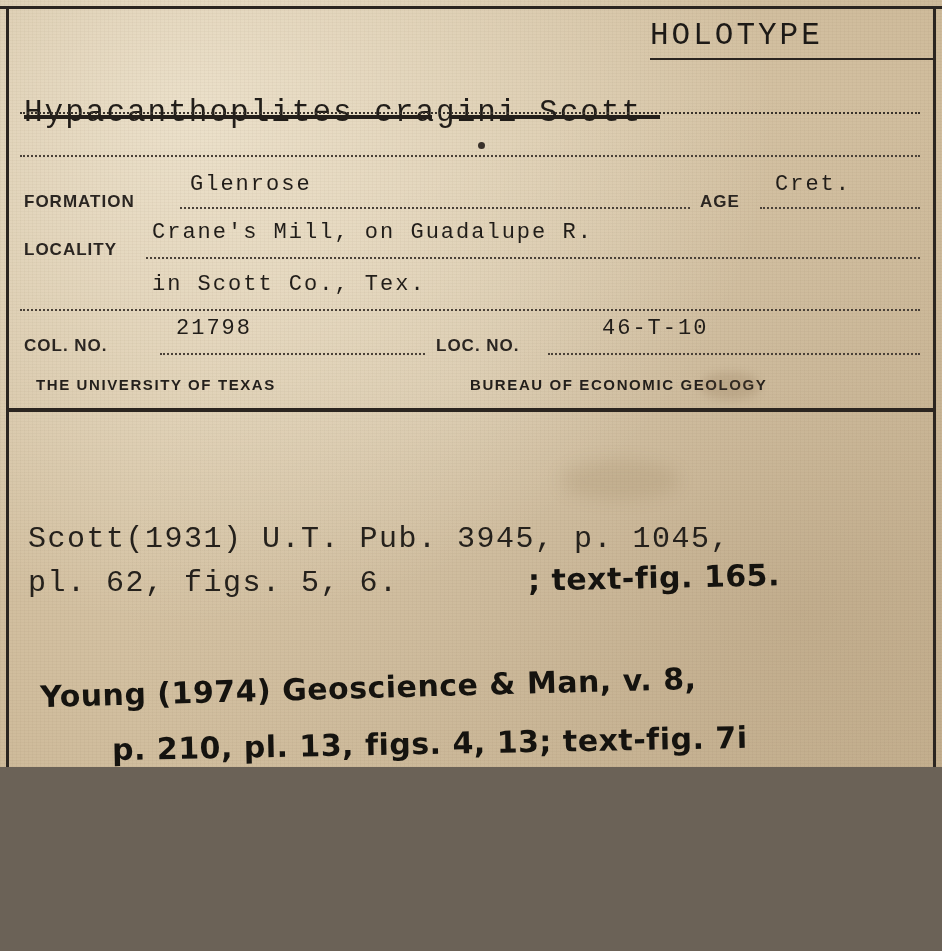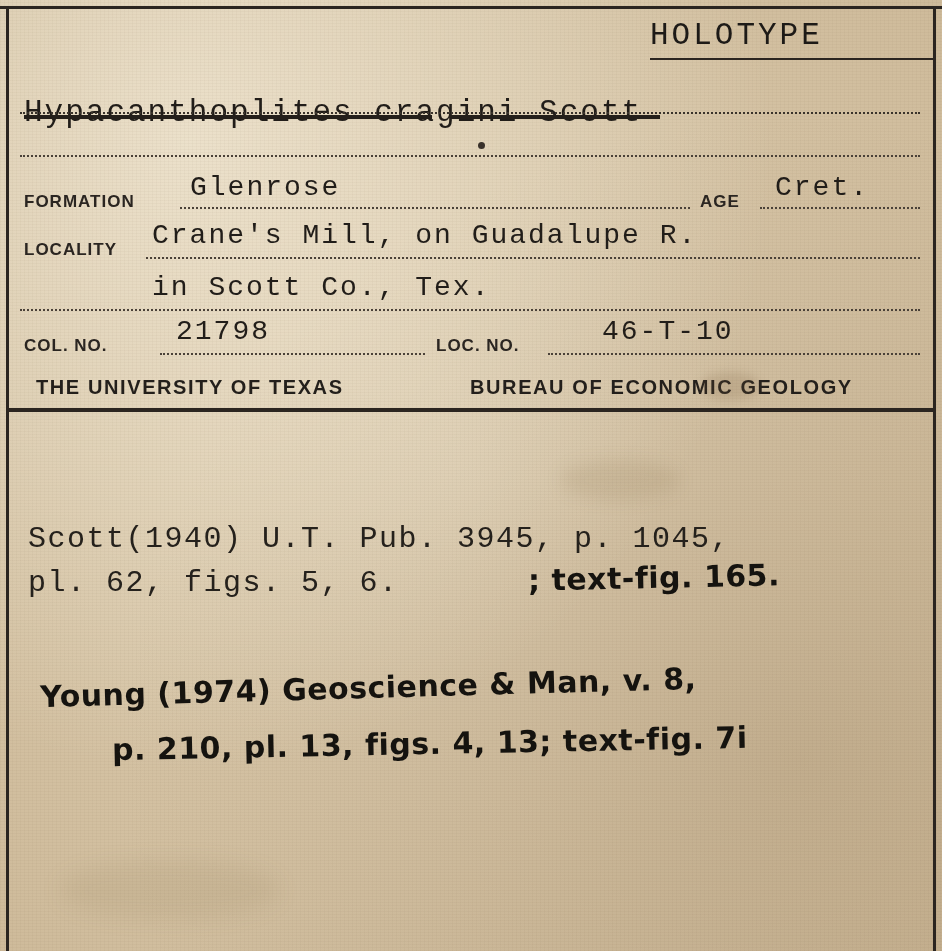--- a/index.html
+++ b/index.html
@@ -6,21 +6,21 @@
     margin: 0;
     padding: 0;
     background: #6b6257;
   }
   body {
     font-family: "Liberation Mono", monospace;
   }
   .card {
     position: relative;
     width: 942px;
-    height: 951px;
+    height: 767px;
     background: #d9c9ae;
     background-image:
       radial-gradient(ellipse at 20% 15%, rgba(255,250,235,0.55), rgba(255,250,235,0) 55%),
       radial-gradient(ellipse at 85% 80%, rgba(150,125,90,0.30), rgba(150,125,90,0) 60%),
       radial-gradient(ellipse at 50% 50%, rgba(224,208,180,0.8), rgba(205,185,152,0.9));
     overflow: hidden;
     box-sizing: border-box;
   }
   .grain {
     position: absolute;
@@ -105,28 +105,28 @@
     position: absolute;
     font-family: "Liberation Sans", sans-serif;
     font-size: 17px;
     letter-spacing: 1px;
     color: #2a2521;
     font-weight: 700;
   }
   .val {
     position: absolute;
     font-family: "Liberation Mono", monospace;
-    font-size: 28px;
+    font-size: 22px;
     letter-spacing: 2px;
     color: #211d19;
   }
   .footer {
     position: absolute;
     font-family: "Liberation Sans", sans-serif;
-    font-size: 20px;
+    font-size: 15px;
     letter-spacing: 1.6px;
     color: #231f1b;
     font-weight: 700;
   }
   .typed-ref {
     position: absolute;
     font-family: "Liberation Mono", monospace;
     font-size: 30px;
     letter-spacing: 1.5px;
     color: #25211c;
@@ -187,21 +187,21 @@
   <div class="lbl" style="left:436px; top:336px;">LOC. NO.</div>
   <div class="val" style="left:602px; top:316px;">46-T-10</div>
   <div class="dotrule" style="left:160px; top:353px; width:265px;"></div>
   <div class="dotrule" style="left:548px; top:353px; width:372px;"></div>
 
   <div class="footer" style="left:36px; top:376px;">THE UNIVERSITY OF TEXAS</div>
   <div class="footer" style="left:470px; top:376px;">BUREAU OF ECONOMIC GEOLOGY</div>
 
   <div class="divider-heavy" style="top:408px;"></div>
 
-  <div class="typed-ref" style="left:28px; top:522px;">Scott(1940) U.T. Pub. 3945, p. 1045,</div>
+  <div class="typed-ref" style="left:28px; top:522px;">Scott(1931) U.T. Pub. 3945, p. 1045,</div>
   <div class="typed-ref" style="left:28px; top:566px;">pl. 62, figs. 5, 6.</div>
   <div class="hand ink1" style="left:528px; top:560px;">; text-fig. 165.</div>
 
   <div class="hand ink2" style="left:40px; top:670px;">Young (1974) Geoscience &amp; Man, v. 8,</div>
   <div class="hand ink3" style="left:112px; top:726px;">p. 210, pl. 13, figs. 4, 13; text-fig. 7i</div>
 
   <div class="smudge" style="left:700px; top:372px; width:60px; height:28px; background:rgba(120,95,60,0.18); filter:blur(4px);"></div>
   <div class="smudge" style="left:560px; top:460px; width:120px; height:40px; background:rgba(120,95,60,0.12); filter:blur(8px);"></div>
   <div class="smudge" style="left:60px; top:860px; width:220px; height:60px; background:rgba(130,105,70,0.10); filter:blur(10px);"></div>
 </div>

